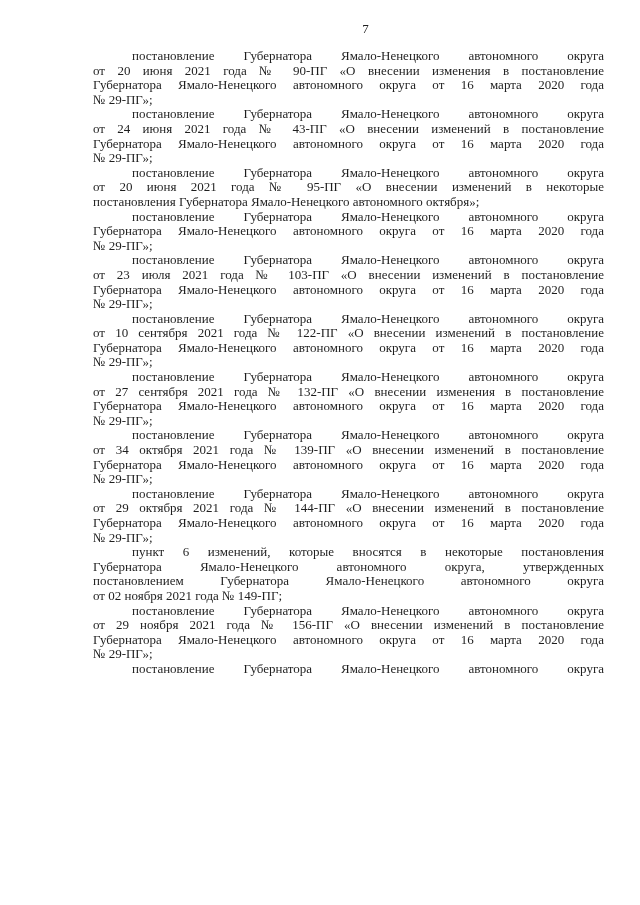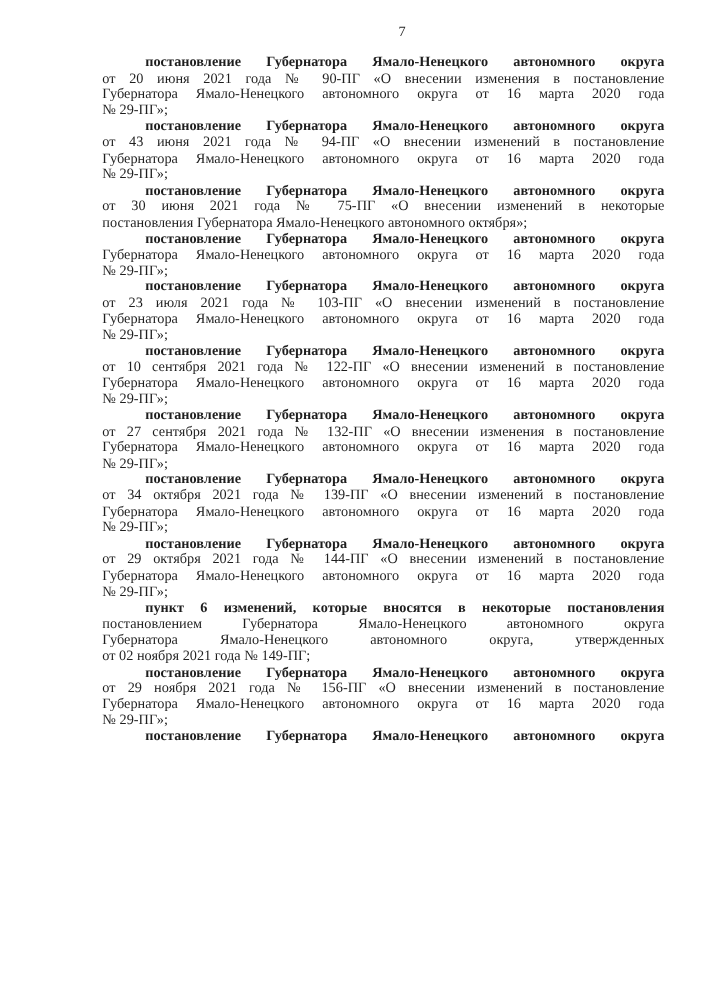--- a/index.html
+++ b/index.html
@@ -30,21 +30,21 @@
     width: 511px;
     font-size: 13px;
     line-height: 14.6px;
   }
   .para { margin: 0; }
   .ln {
     text-align: justify;
     text-align-last: justify;
     -moz-text-align-last: justify;
   }
-  .ln.ind { text-indent: 39px; font-weight: bold; }
+  .ln.ind { text-indent: 39px; }
   .ln.end {
     text-align: right;
     text-align-last: left;
     -moz-text-align-last: left;
   }
 </style>
 </head>
 <body>
 
 <div class="page">
@@ -54,28 +54,28 @@
 
     <div class="para">
       <div class="ln ind">постановление Губернатора Ямало-Ненецкого автономного округа</div>
       <div class="ln">от 20 июня 2021 года № 90-ПГ «О внесении изменения в постановление</div>
       <div class="ln">Губернатора Ямало-Ненецкого автономного округа от 16 марта 2020 года</div>
       <div class="ln end">№ 29-ПГ»;</div>
     </div>
 
     <div class="para">
       <div class="ln ind">постановление Губернатора Ямало-Ненецкого автономного округа</div>
-      <div class="ln">от 43 июня 2021 года № 94-ПГ «О внесении изменений в постановление</div>
+      <div class="ln">от 24 июня 2021 года № 43-ПГ «О внесении изменений в постановление</div>
       <div class="ln">Губернатора Ямало-Ненецкого автономного округа от 16 марта 2020 года</div>
       <div class="ln end">№ 29-ПГ»;</div>
     </div>
 
     <div class="para">
       <div class="ln ind">постановление Губернатора Ямало-Ненецкого автономного округа</div>
-      <div class="ln">от 30 июня 2021 года № 75-ПГ «О внесении изменений в некоторые</div>
+      <div class="ln">от 20 июня 2021 года № 95-ПГ «О внесении изменений в некоторые</div>
       <div class="ln end">постановления Губернатора Ямало-Ненецкого автономного октября»;</div>
     </div>
 
     <div class="para">
       <div class="ln ind">постановление Губернатора Ямало-Ненецкого автономного округа</div>
       <div class="ln">Губернатора Ямало-Ненецкого автономного округа от 16 марта 2020 года</div>
       <div class="ln end">№ 29-ПГ»;</div>
     </div>
 
     <div class="para">
@@ -108,22 +108,22 @@
 
     <div class="para">
       <div class="ln ind">постановление Губернатора Ямало-Ненецкого автономного округа</div>
       <div class="ln">от 29 октября 2021 года № 144-ПГ «О внесении изменений в постановление</div>
       <div class="ln">Губернатора Ямало-Ненецкого автономного округа от 16 марта 2020 года</div>
       <div class="ln end">№ 29-ПГ»;</div>
     </div>
 
     <div class="para">
       <div class="ln ind">пункт 6 изменений, которые вносятся в некоторые постановления</div>
+      <div class="ln">Губернатора Ямало-Ненецкого автономного округа, утвержденных</div>
       <div class="ln">постановлением Губернатора Ямало-Ненецкого автономного округа</div>
-      <div class="ln">Губернатора Ямало-Ненецкого автономного округа, утвержденных</div>
       <div class="ln end">от 02 ноября 2021 года № 149-ПГ;</div>
     </div>
 
     <div class="para">
       <div class="ln ind">постановление Губернатора Ямало-Ненецкого автономного округа</div>
       <div class="ln">от 29 ноября 2021 года № 156-ПГ «О внесении изменений в постановление</div>
       <div class="ln">Губернатора Ямало-Ненецкого автономного округа от 16 марта 2020 года</div>
       <div class="ln end">№ 29-ПГ»;</div>
     </div>
 

